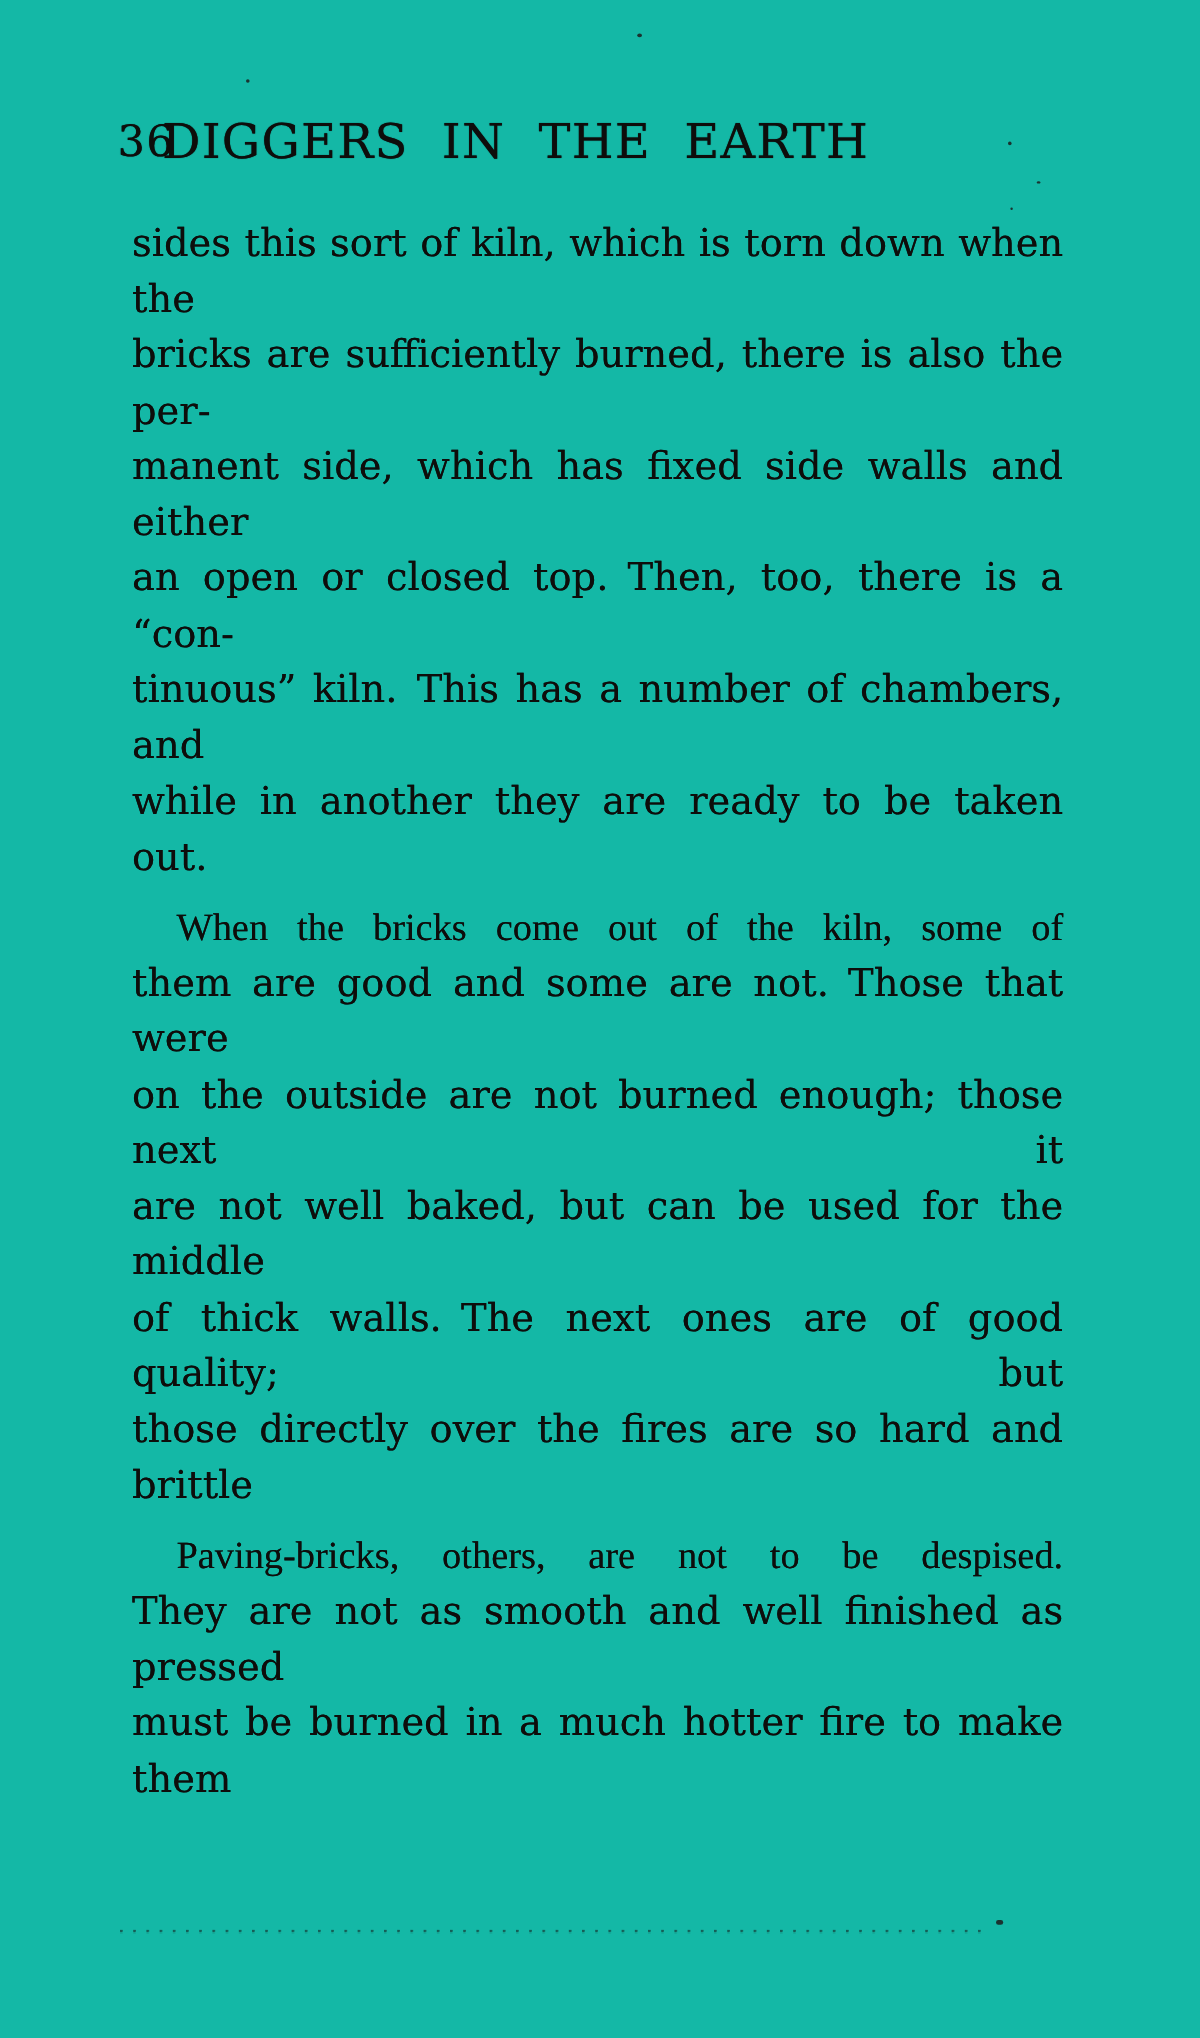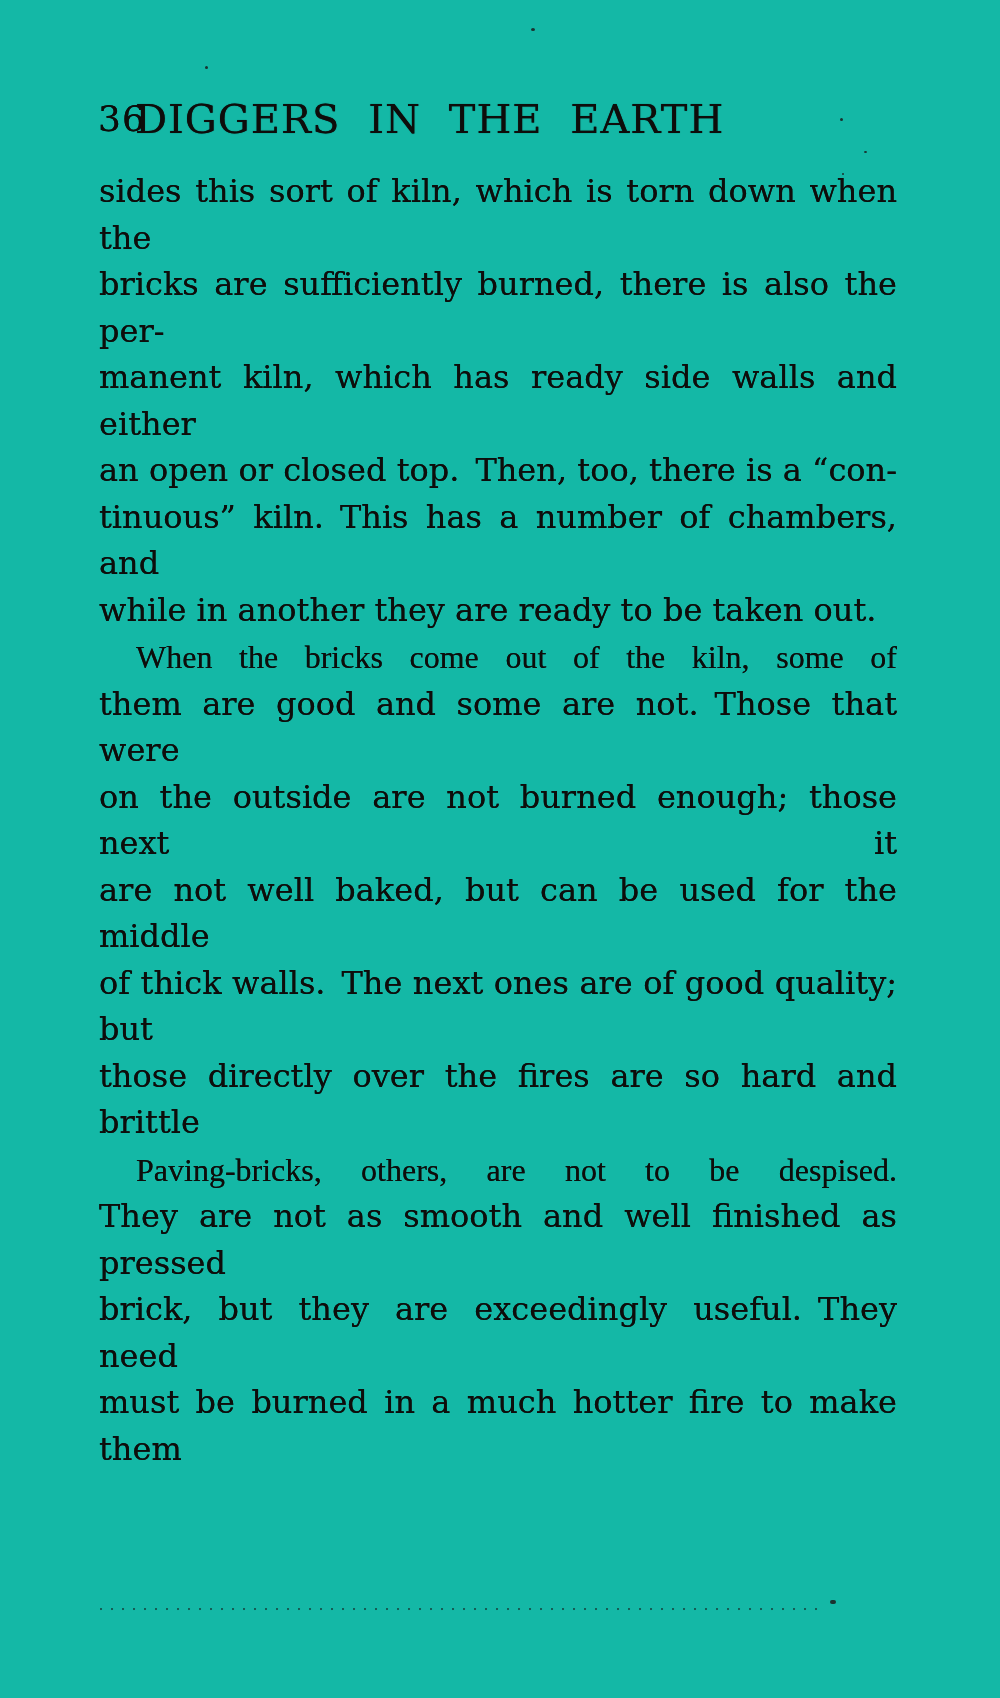--- a/index.html
+++ b/index.html
@@ -31,21 +31,21 @@
     letter-spacing: 1px;
     word-spacing: 14px;
     text-shadow: 0 0 0.7px rgba(10,10,10,0.9);
     white-space: nowrap;
   }
   .body-text {
     position: absolute;
     left: 98px; top: 167px;
     width: 800px;
   }
-  .paragraph { margin: 1px; padding: 0; }
+  .paragraph { margin: 12px; padding: 0; }
   .line {
     font-size: 32px;
     line-height: 46.5px;
     text-align: justify;
     text-align-last: justify;
     text-shadow: 0 0 0.55px rgba(12,12,12,0.85);
     white-space: normal;
   }
   .line.indent { text-indent: 37px; font-family: Liberation Serif, serif; }
   .line.endline { text-align-last: left; }
@@ -68,37 +68,36 @@
 <body>
 
 <div class="page">
   <div class="page-number">36</div>
   <div class="running-head">DIGGERS IN THE EARTH</div>
 
   <div class="body-text">
       <div class="paragraph">
         <div class="line">sides this sort of kiln, which is torn down when the</div>
         <div class="line">bricks are sufficiently burned, there is also the per-</div>
-        <div class="line">manent kiln, which has ready side walls and either</div>
+        <div class="line">manent side, which has fixed side walls and either</div>
         <div class="line">an open or closed top. Then, too, there is a “con-</div>
         <div class="line">tinuous” kiln. This has a number of chambers, and</div>
         <div class="line endline">while in another they are ready to be taken out.</div>
       </div>
       <div class="paragraph">
         <div class="line indent">When the bricks come out of the kiln, some of</div>
         <div class="line">them are good and some are not. Those that were</div>
         <div class="line">on the outside are not burned enough; those next it</div>
         <div class="line">are not well baked, but can be used for the middle</div>
         <div class="line">of thick walls. The next ones are of good quality; but</div>
         <div class="line">those directly over the fires are so hard and brittle</div>
       </div>
       <div class="paragraph">
         <div class="line indent">Paving-bricks, others, are not to be despised.</div>
         <div class="line">They are not as smooth and well finished as pressed</div>
-        <div class="line">brick, but they are exceedingly useful. They need</div>
         <div class="line">must be burned in a much hotter fire to make them</div>
       </div>
     </div>
 
   <div class="speck" style="left:531px; top:28px; width:4px; height:3px;"></div>
   <div class="speck" style="left:205px; top:66px; width:3px; height:3px;"></div>
   <div class="speck" style="left:840px; top:118px; width:3px; height:3px;"></div>
   <div class="speck" style="left:864px; top:151px; width:3px; height:2px;"></div>
   <div class="speck" style="left:842px; top:173px; width:2px; height:2px;"></div>
   <div class="speck" style="left:830px; top:1600px; width:6px; height:4px; border-radius:2px;"></div>

